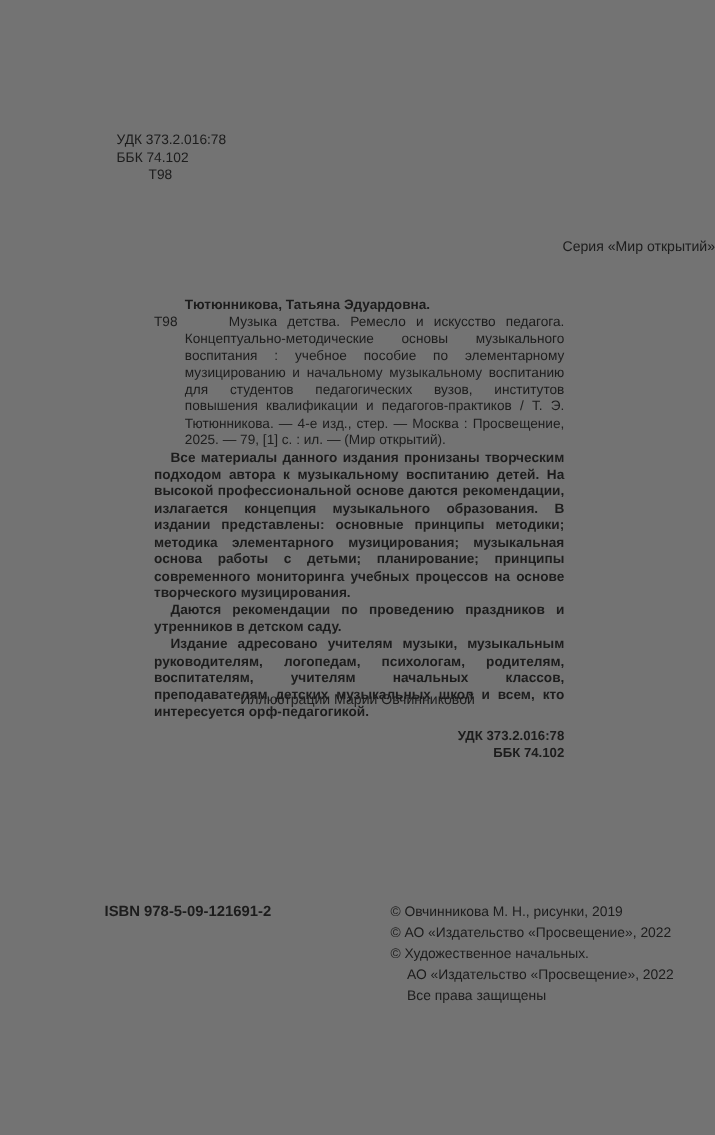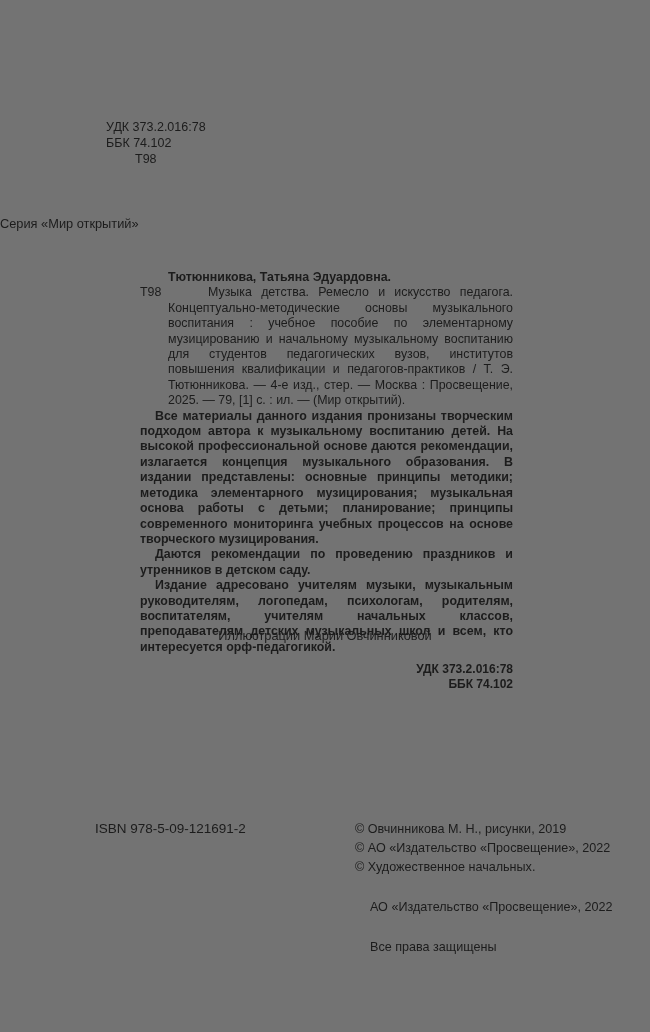--- a/index.html
+++ b/index.html
@@ -22,22 +22,23 @@
     font-size: 12.5px;
     line-height: 16px;
   }
   .top-block .t98 { margin-left: 29px; }
 
   
   .series {
     position: absolute;
     left: 0; right: 0;
     top: 216px;
-    text-align: left;
+    text-align: right;
     font-size: 12.8px;
+    padding-left: 16px;
   }
 
   
   .column {
     position: absolute;
     left: 140px;
     top: 270px;
     width: 373px;
     font-size: 12.4px;
     line-height: 15.4px;
@@ -79,31 +80,31 @@
     text-align: center;
     font-size: 12.8px;
   }
   .illustrations .name { }
 
   
   .footer-isbn {
     position: absolute;
     left: 95px;
     top: 821px;
-    font-weight: normal;
+    font-weight: bold;
     font-size: 13.5px;
   }
   .copyright-block {
     position: absolute;
     left: 355px;
     top: 820px;
     font-size: 12.6px;
     line-height: 19px;
   }
-  .copyright-block .indent { padding-left: 15px; margin-top: 21px; }
+  .copyright-block .indent { padding-left: 15px; }
 </style>
 </head>
 <body>
 
 <div class="page">
 
   <div class="top-block">
     <div>УДК 373.2.016:78</div>
     <div>ББК 74.102</div>
     <div class="t98">Т98</div>

